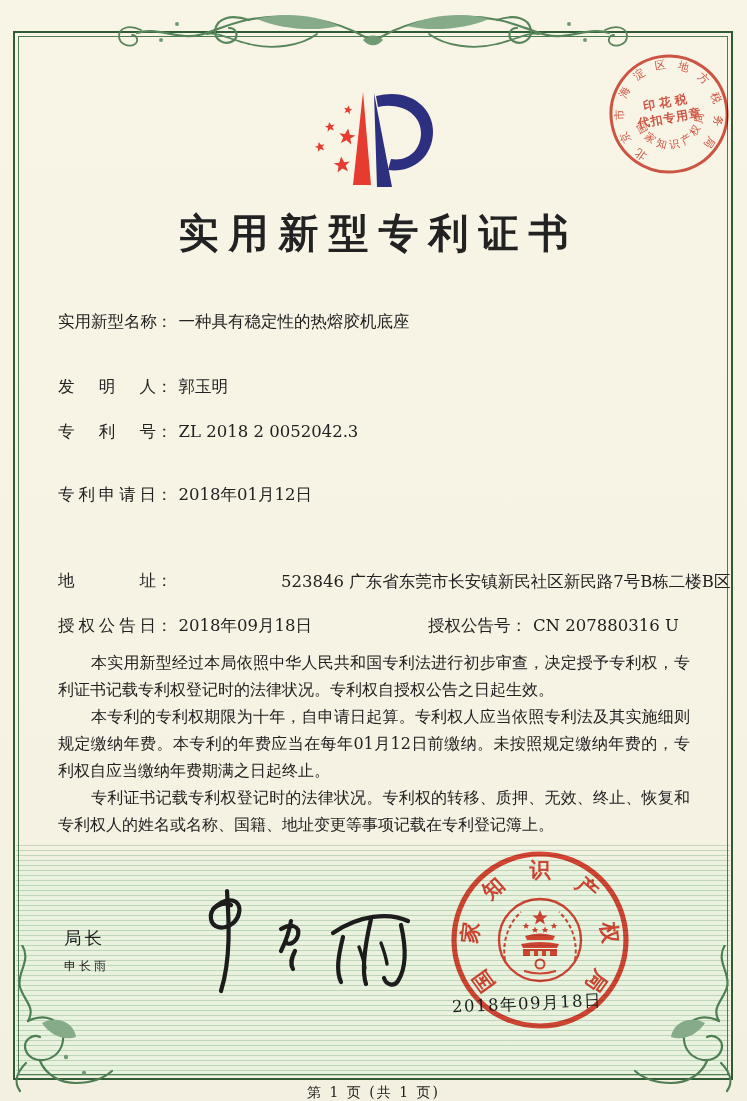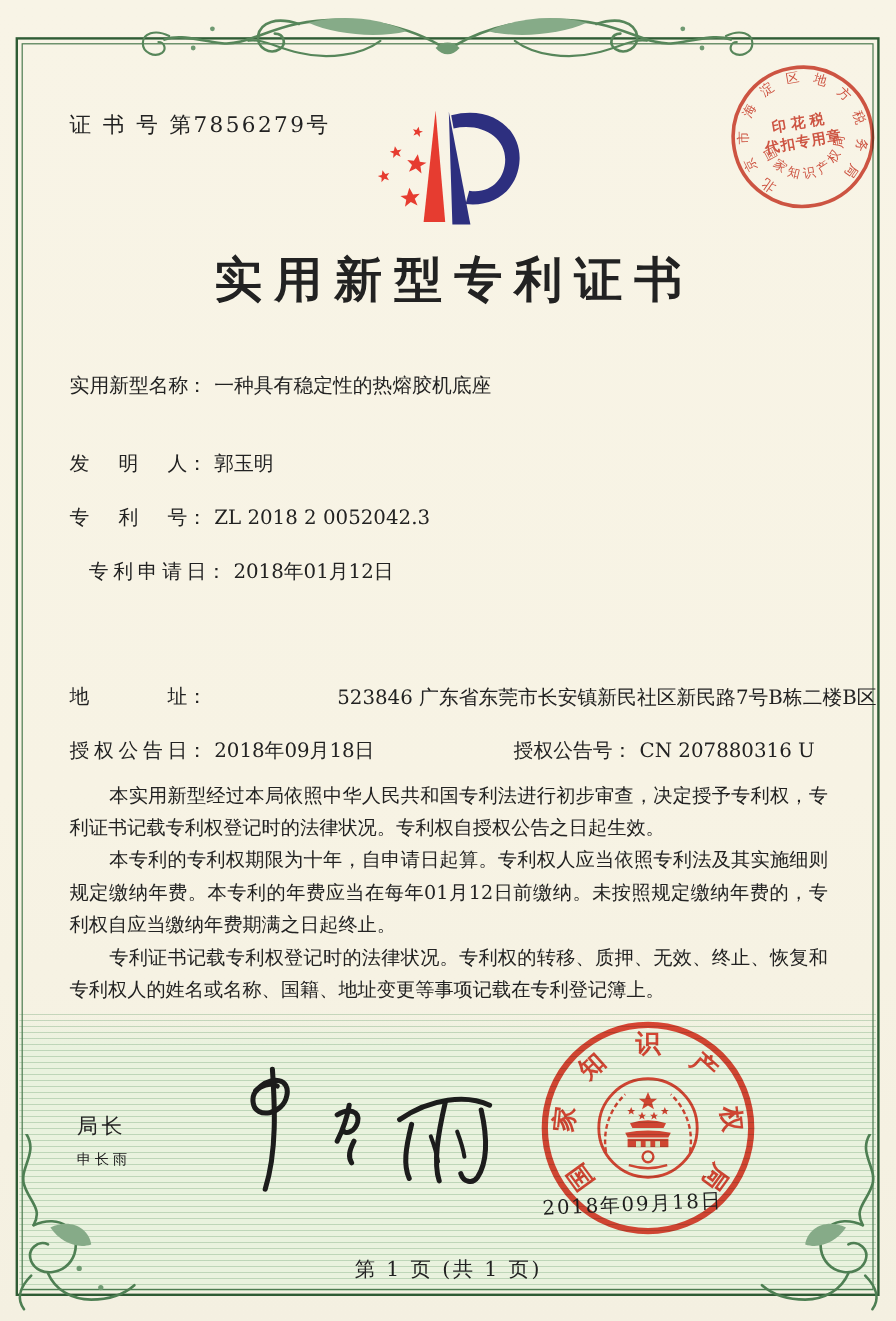--- a/index.html
+++ b/index.html
@@ -23,21 +23,21 @@
   .title{left:0;right:0;top:206px;text-align:center;font-size:40px;font-weight:700;letter-spacing:10px;text-indent:10px;}
   .fieldrow{left:58px;font-size:16.5px;white-space:nowrap;}
   .lbl{display:inline-block;width:98px;text-align:justify;text-align-last:justify;}
   .val{margin-left:6px;}
   .val-block{display:inline-block;vertical-align:top;width:552px;white-space:normal;line-height:23px;margin-left:6px;text-align:right;}
   .grantno{left:428px;top:615px;font-size:16.5px;white-space:nowrap;}
   .paras{left:58px;top:649px;width:632px;font-size:16px;line-height:27px;text-align:justify;}
   .paras p{margin:0;text-indent:33px;}
   .sigtitle{left:64px;top:926px;font-size:17.5px;letter-spacing:3px;}
   .signame{left:64px;top:958px;font-size:12px;letter-spacing:3px;}
-  .footer{left:0;right:0;top:1046px;text-align:center;font-size:17px;letter-spacing:2px;z-index:4;position:absolute;}
+  .footer{left:0;right:0;top:1084px;text-align:center;font-size:14px;letter-spacing:2px;z-index:4;position:absolute;}
   .sealdate{left:452px;top:993px;font-size:16.5px;letter-spacing:1.5px;transform:rotate(-2.5deg);color:#1d1d1d;z-index:5;}
   svg{display:block;}
   .decor{position:absolute;z-index:3;}
   .seal-svg,.stamp-svg{position:absolute;z-index:3;mix-blend-mode:multiply;}
   .seal-char{font-size:21px;font-weight:700;fill:#e23b2b;text-anchor:middle;font-family:"DejaVu Serif",serif;}
   .stamp-char{font-size:11px;fill:#d04a3a;text-anchor:middle;font-family:"DejaVu Serif",serif;}
   .stamp-char-b{font-size:10.5px;fill:#d04a3a;text-anchor:middle;font-family:"DejaVu Serif",serif;}
   .stamp-center{fill:#d04a3a;text-anchor:middle;font-family:"DejaVu Serif",serif;font-weight:700;}
 </style>
 </head>
@@ -82,21 +82,20 @@
   <svg class="decor" style="left:631px;top:945px;transform:scaleX(-1);" width="110" height="150" viewBox="0 0 110 150">
     <g stroke="#4e7f53" fill="none" stroke-width="2.2" stroke-linecap="round">
       <path d="M16,0 C26,16 10,28 14,42 C18,56 30,62 22,76"></path>
       <path d="M22,76 C44,66 62,80 56,100 C50,118 26,120 20,106 C16,96 26,88 34,92"></path>
       <path d="M36,78 C52,70 68,78 70,92 C58,96 44,90 36,78 Z" fill="#86ab88" stroke="none"></path>
       <path d="M20,118 C10,128 8,138 14,146"></path>
       <path d="M34,116 C40,130 54,138 70,138 C86,138 98,133 106,126"></path>
     </g>
   </svg>
 
-  <div class="abs certno">证 书 号 第7856279号</div>
 
   <svg class="decor" style="left:300px;top:80px;" width="145" height="115" viewBox="0 0 145 115">
     <defs>
       <path id="star-a" d="M0,-10L2.94,-3.09L9.51,-3.09L4.2,1.18L6.18,8.09L0,4L-6.18,8.09L-4.2,1.18L-9.51,-3.09L-2.94,-3.09Z"></path>
     </defs>
     <polygon points="63,12 53,105 71,105" fill="#e63c30"></polygon>
     <polygon points="74,13 77,107 92,107" fill="#2d2f7f"></polygon>
     <path d="M76,16 C110,7 134,28 133,53 C132,78 112,93 88,90 L91,79 C109,82 121,69 121,53 C121,34 101,22 78,27 Z" fill="#2d2f7f"></path>
     <g fill="#e63c30">
       <use href="#star-a" transform="translate(48,30) scale(0.45) rotate(12)"></use>
@@ -111,21 +110,21 @@
 
   <div class="abs fieldrow" style="top:311px;">
     <span class="lbl">实用新型名称</span><span>：</span><span class="val">一种具有稳定性的热熔胶机底座</span>
   </div>
   <div class="abs fieldrow" style="top:376px;">
     <span class="lbl">发明人</span><span>：</span><span class="val">郭玉明</span>
   </div>
   <div class="abs fieldrow" style="top:421px;">
     <span class="lbl">专利号</span><span>：</span><span class="val">ZL 2018 2 0052042.3</span>
   </div>
-  <div class="abs fieldrow" style="top:466px;margin-left:16px;">
+  <div class="abs fieldrow" style="top:484px;">
     <span class="lbl">专利申请日</span><span>：</span><span class="val">2018年01月12日</span>
   </div>
   <div class="abs fieldrow" style="top:570px;">
     <span class="lbl" style="vertical-align:top;">地址</span><span style="vertical-align:top;">：</span><span class="val-block">523846 广东省东莞市长安镇新民社区新民路7号B栋二楼B区</span>
   </div>
   <div class="abs fieldrow" style="top:615px;">
     <span class="lbl">授权公告日</span><span>：</span><span class="val">2018年09月18日</span>
   </div>
   <div class="abs grantno">
     <span>授权公告号</span><span>：</span><span class="val">CN 207880316 U</span>

